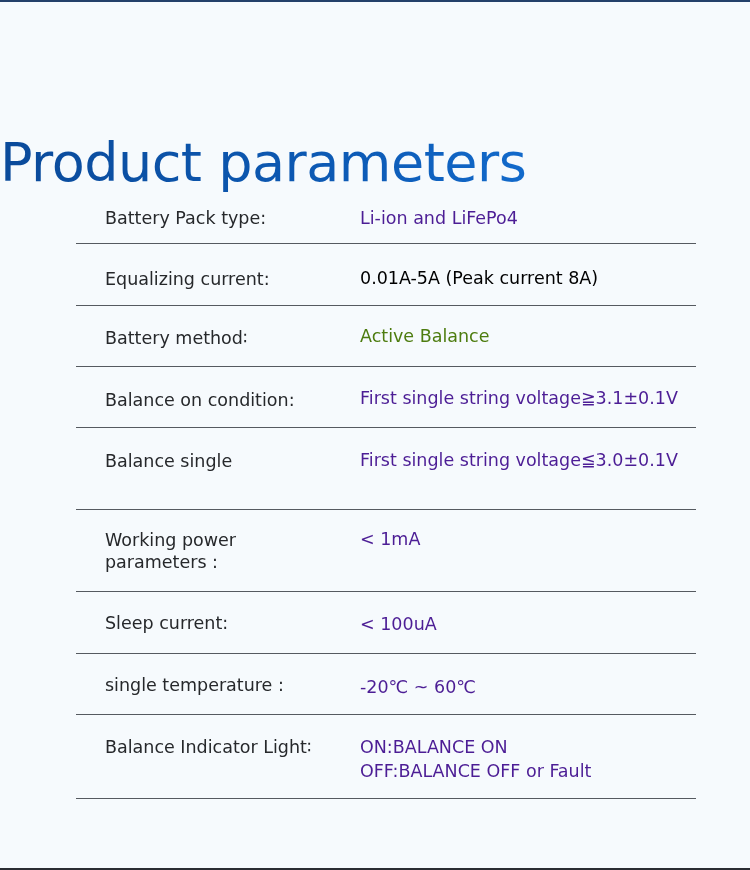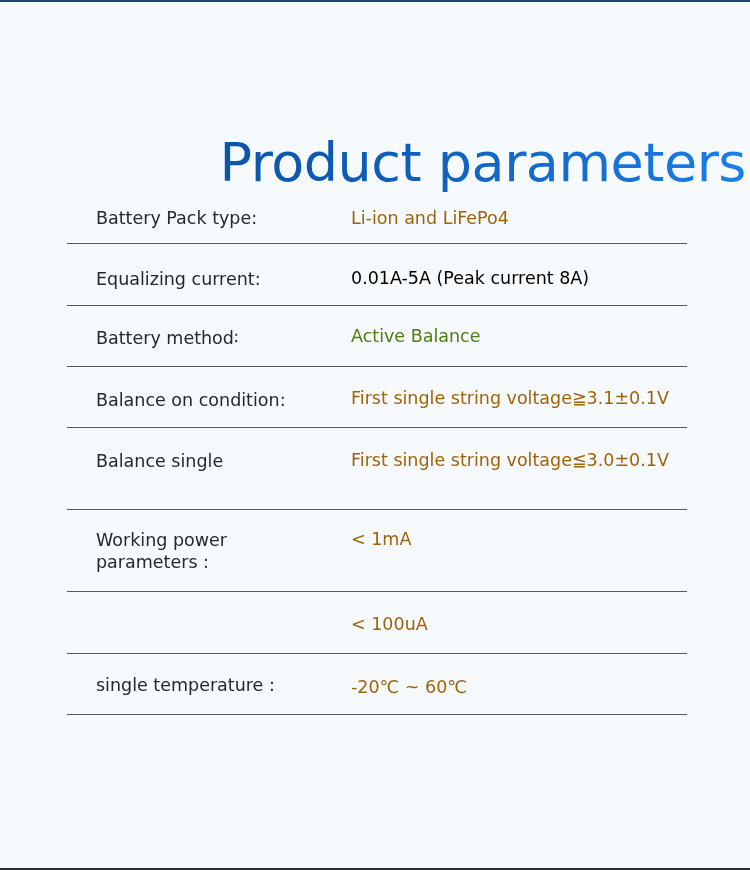--- a/index.html
+++ b/index.html
@@ -7,41 +7,41 @@
       width: 750px; height: 870px;
       background: #f6fafd;
       position: relative;
       overflow: hidden;
       font-family: "DejaVu Sans", sans-serif;
     }
     .top-bar { position: absolute; left: 0; top: 0; width: 750px; height: 2px; background: #23406a; }
     .bottom-bar { position: absolute; left: 0; bottom: 0; width: 750px; height: 2px; background: #2a2d33; }
     .title {
       position: absolute; left: 0; top: 92px; width: 746px;
-      text-align: right;
+      text-align: left;
       font-size: 54px; font-weight: normal;
       letter-spacing: -0.5px;
       background: linear-gradient(90deg, #0a4a9a 0%, #0d5cb8 50%, #1a7ee6 100%);
       -webkit-background-clip: text; background-clip: text;
       color: transparent;
       line-height: 70px;
     }
-    .table { position: absolute; left: 67px; top: 183px; width: 620px; }
+    .table { position: absolute; left: 76px; top: 183px; width: 620px; }
     .row {
       position: relative;
       border-bottom: 1.5px solid #555a60;
       box-sizing: border-box;
     }
     .label {
       position: absolute; left: 29px;
       font-size: 17.5px; color: #26282b; line-height: 22px;
     }
     .value {
       position: absolute; left: 284px;
-      font-size: 17.5px; color: #a16207; line-height: 24px;
+      font-size: 17.5px; color: #4c1d95; line-height: 24px;
     }
     .value.blue { color: #000000; }
     .value.dark { color: #4d7c0f; }
   </style>
 </head>
 <body>
 
 <div class="top-bar"></div>
 
 <h1 class="title">Product parameters</h1>
@@ -77,24 +77,32 @@
 
   <div class="row" style="height:82px">
     <span class="label" style="top:19px">
       <span style="display:block">Working power</span>
       <span style="display:block">parameters :</span>
     </span>
     <span class="value" style="top:17px">&lt; 1mA</span>
   </div>
 
   <div class="row" style="height:62px">
+    <span class="label" style="top:20px">Sleep current:</span>
     <span class="value" style="top:20px">&lt; 100uA</span>
   </div>
 
   <div class="row" style="height:61px">
     <span class="label" style="top:20px">single temperature :</span>
     <span class="value" style="top:21px">-20℃ ~ 60℃</span>
   </div>
 
+  <div class="row" style="height:84px">
+    <span class="label" style="top:21px">Balance Indicator Light∶</span>
+    <span class="value" style="top:20px">
+      <span style="display:block">ON:BALANCE ON</span>
+      <span style="display:block">OFF:BALANCE OFF or Fault</span>
+    </span>
+  </div>
 
 </div>
 
 <div class="bottom-bar"></div>
 
 </body></html>

